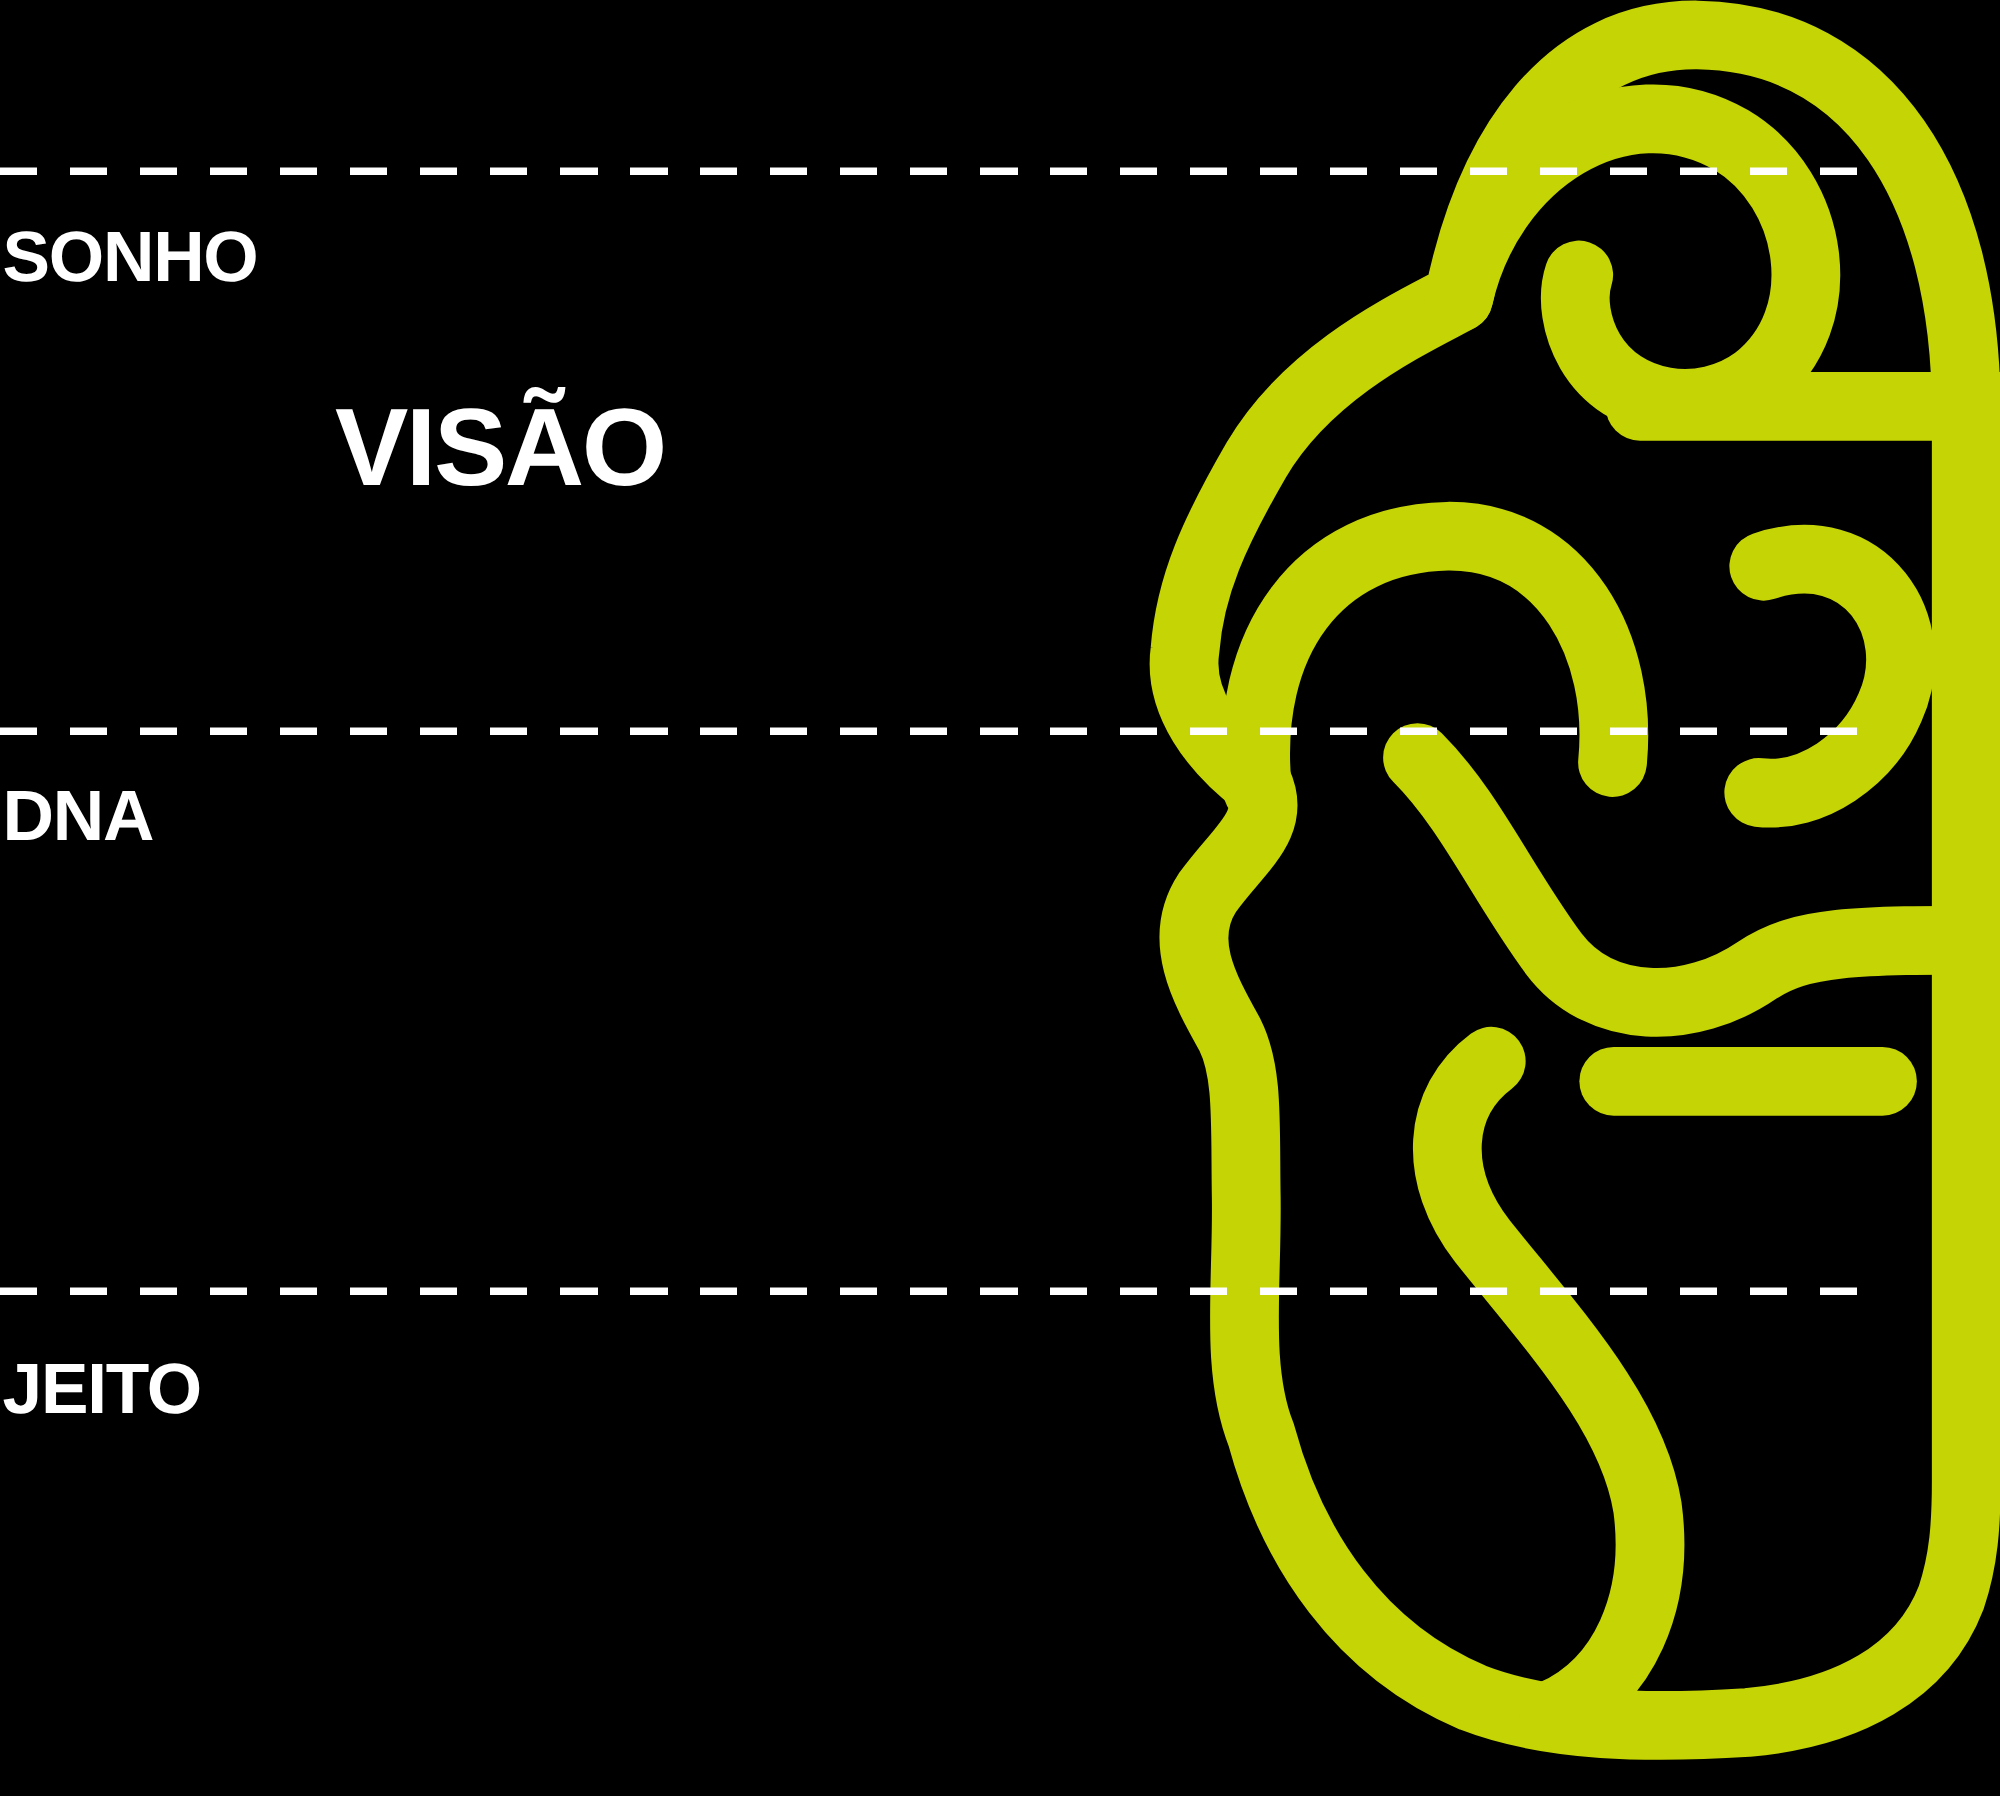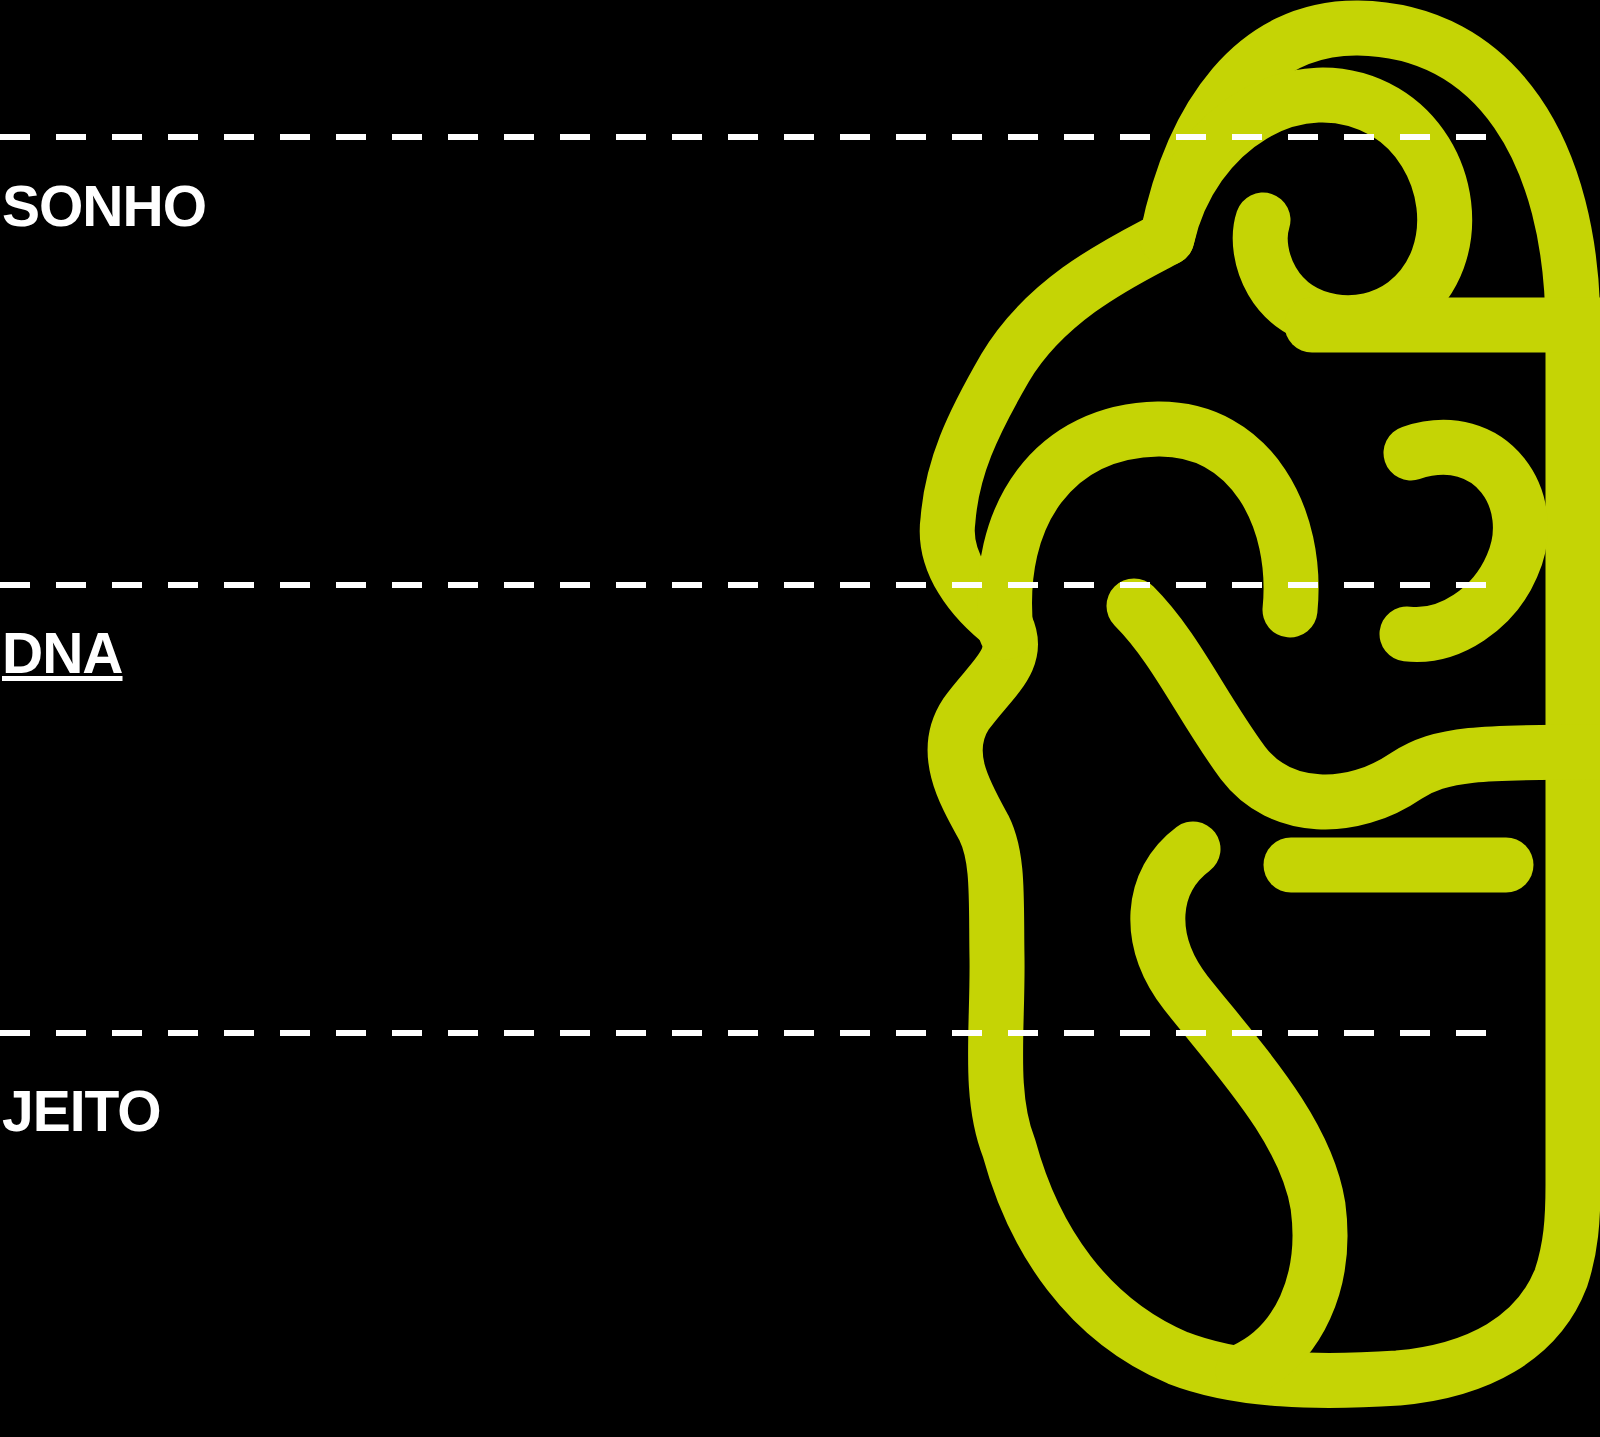--- a/index.html
+++ b/index.html
@@ -19,21 +19,21 @@
   }
   .dash-1{top:134px;}
   .dash-2{top:582px;}
   .dash-3{top:1030px;}
   .small-label{
     position:absolute;left:2px;z-index:3;
     color:#fff;font-weight:700;font-size:57px;line-height:1;
     letter-spacing:-1px;white-space:nowrap;
   }
   .label-1{top:178px;}
-  .label-2{top:625px;text-decoration:underline;}
+  .label-2{top:625px;}
   .label-3{top:1083px;}
   .big-title{
     position:absolute;z-index:3;
     color:#fff;font-weight:700;font-size:88px;line-height:1;
     letter-spacing:-2px;white-space:nowrap;
   }
   .title-1{left:268px;top:314px;}
   .title-2{left:274px;top:759px;}
   .title-3{left:273px;top:1225px;}
   svg .stroke{
@@ -105,14 +105,15 @@
   </div>
 
   <div class="dash-line dash-1"></div>
   <div class="dash-line dash-2"></div>
   <div class="dash-line dash-3"></div>
 
   <div class="small-label label-1">SONHO</div>
   <div class="small-label label-2">DNA</div>
   <div class="small-label label-3">JEITO</div>
 
+  <div class="big-title title-1">VISÃO</div>
 
 </div>
 
 </body></html>

